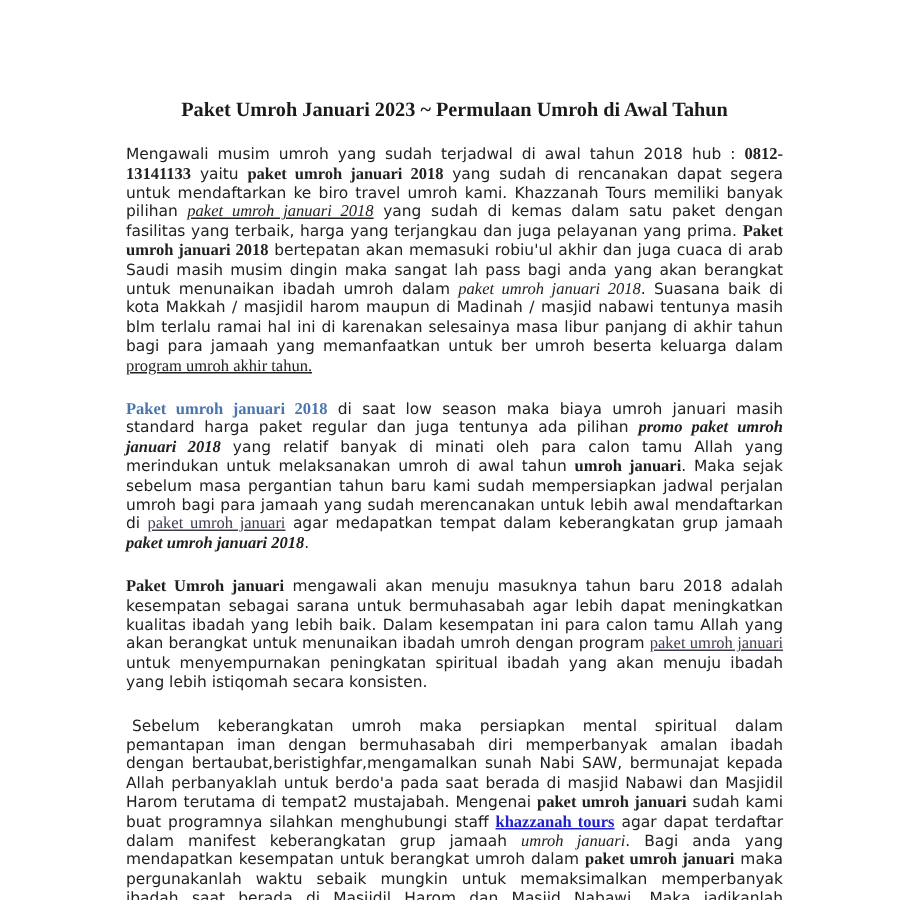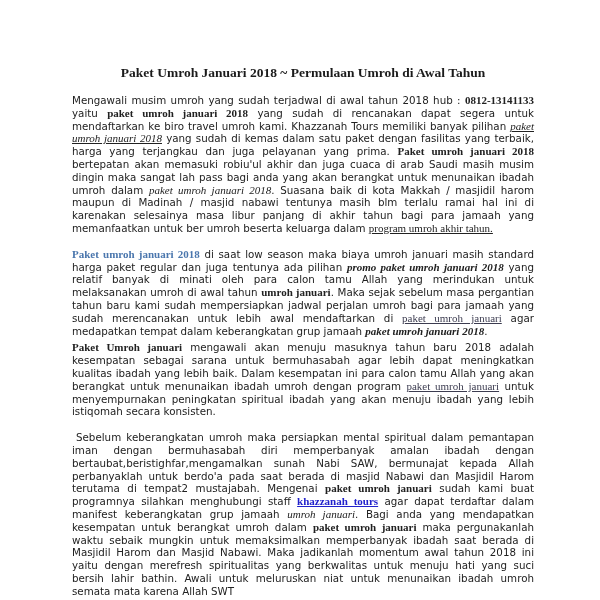--- a/index.html
+++ b/index.html
@@ -20,36 +20,36 @@
     color: #1b1b1b;
     margin: 0 0 13px 0;
   }
   .doc-body { }
   .para {
     font-family: "DejaVu Sans", "Liberation Sans", sans-serif;
     font-size: 10.3px;
     line-height: 12.8px;
     text-align: justify;
     color: #212121;
-    margin: 4px;
+    margin: 16px;
   }
   
   .para:nth-of-type(1) { margin-bottom: 13px; }
   .para:nth-of-type(3) { margin-bottom: 13px; }
   .para:nth-of-type(4) { text-indent: 4px; }
   .run { }
   .serif { font-family: "Liberation Serif", serif; font-size: 11px; }
   .b { font-weight: bold; }
   .i { font-style: italic; }
   .u { text-decoration: underline; }
 </style>
 </head>
 <body>
 
 <div class="page">
-  <h1 class="doc-title">Paket Umroh Januari 2018 ~ Permulaan Umroh di Awal Tahun</h1>
+  <h1 class="doc-title">Paket Umroh Januari 2023 ~ Permulaan Umroh di Awal Tahun</h1>
   <div class="doc-body">
       <p class="para"><span class="run">Mengawali musim umroh yang sudah terjadwal di awal tahun 2018 hub : </span><span class="run serif b">0812-13141133</span><span class="run"> yaitu </span><span class="run serif b">paket umroh januari 2018</span><span class="run"> yang sudah di rencanakan dapat segera untuk mendaftarkan ke biro travel umroh kami. Khazzanah Tours memiliki banyak pilihan </span><span class="run serif i u">paket umroh januari 2018</span><span class="run"> yang sudah di kemas dalam satu paket dengan fasilitas yang terbaik, harga yang terjangkau dan juga pelayanan yang prima. </span><span class="run serif b">Paket umroh januari 2018</span><span class="run"> bertepatan akan memasuki robiu'ul akhir dan juga cuaca di arab Saudi masih musim dingin maka sangat lah pass bagi anda yang akan berangkat untuk menunaikan ibadah umroh dalam </span><span class="run serif i">paket umroh januari 2018</span><span class="run">. Suasana baik di kota Makkah / masjidil harom maupun di Madinah / masjid nabawi tentunya masih blm terlalu ramai hal ini di karenakan selesainya masa libur panjang di akhir tahun bagi para jamaah yang memanfaatkan untuk ber umroh beserta keluarga dalam </span><span class="run serif u">program umroh akhir tahun.</span></p>
       <p class="para"><span class="run serif b" style="color: rgb(74, 118, 173);">Paket umroh januari 2018</span><span class="run"> di saat low season maka biaya umroh januari masih standard harga paket regular dan juga tentunya ada pilihan </span><span class="run serif b i">promo paket umroh januari 2018</span><span class="run"> yang relatif banyak di minati oleh para calon tamu Allah yang merindukan untuk melaksanakan umroh di awal tahun </span><span class="run serif b">umroh januari</span><span class="run">. Maka sejak sebelum masa pergantian tahun baru kami sudah mempersiapkan jadwal perjalan umroh bagi para jamaah yang sudah merencanakan untuk lebih awal mendaftarkan di </span><span class="run serif u" style="color: rgb(60, 60, 80);">paket umroh januari</span><span class="run"> agar medapatkan tempat dalam keberangkatan grup jamaah </span><span class="run serif b i">paket umroh januari 2018</span><span class="run">.</span></p>
       <p class="para"><span class="run serif b">Paket Umroh januari</span><span class="run"> mengawali akan menuju masuknya tahun baru 2018 adalah kesempatan sebagai sarana untuk bermuhasabah agar lebih dapat meningkatkan kualitas ibadah yang lebih baik. Dalam kesempatan ini para calon tamu Allah yang akan berangkat untuk menunaikan ibadah umroh dengan program </span><span class="run serif u" style="color: rgb(60, 60, 80);">paket umroh januari</span><span class="run"> untuk menyempurnakan peningkatan spiritual ibadah yang akan menuju ibadah yang lebih istiqomah secara konsisten.</span></p>
       <p class="para"><span class="run">Sebelum keberangkatan umroh maka persiapkan mental spiritual dalam pemantapan iman dengan bermuhasabah diri memperbanyak amalan ibadah dengan bertaubat,beristighfar,mengamalkan sunah Nabi SAW, bermunajat kepada Allah perbanyaklah untuk berdo'a pada saat berada di masjid Nabawi dan Masjidil Harom terutama di tempat2 mustajabah. Mengenai </span><span class="run serif b">paket umroh januari</span><span class="run"> sudah kami buat programnya silahkan menghubungi staff </span><span class="run serif b u" style="color: rgb(33, 33, 204);">khazzanah tours</span><span class="run"> agar dapat terdaftar dalam manifest keberangkatan grup jamaah </span><span class="run serif i">umroh januari</span><span class="run">. Bagi anda yang mendapatkan kesempatan untuk berangkat umroh dalam </span><span class="run serif b">paket umroh januari</span><span class="run"> maka pergunakanlah waktu sebaik mungkin untuk memaksimalkan memperbanyak ibadah saat berada di Masjidil Harom dan Masjid Nabawi. Maka jadikanlah momentum awal tahun 2018 ini yaitu dengan merefresh spiritualitas yang berkwalitas untuk menuju hati yang suci bersih lahir bathin. Awali untuk meluruskan niat untuk menunaikan ibadah umroh semata mata karena Allah SWT</span></p>
     </div>
 </div>
 
 </body></html>

